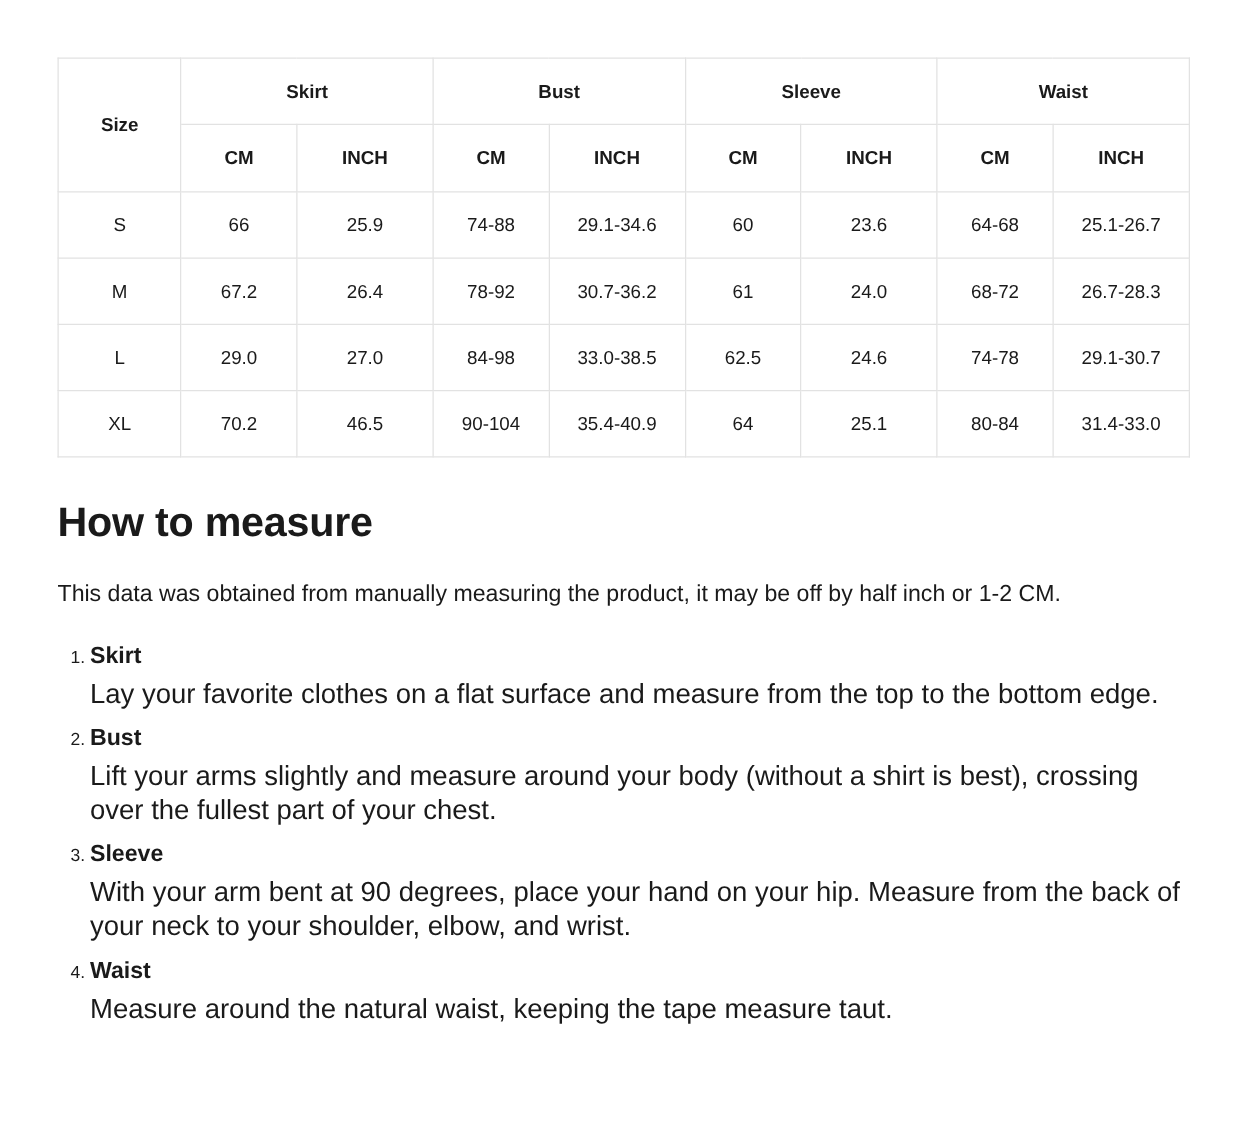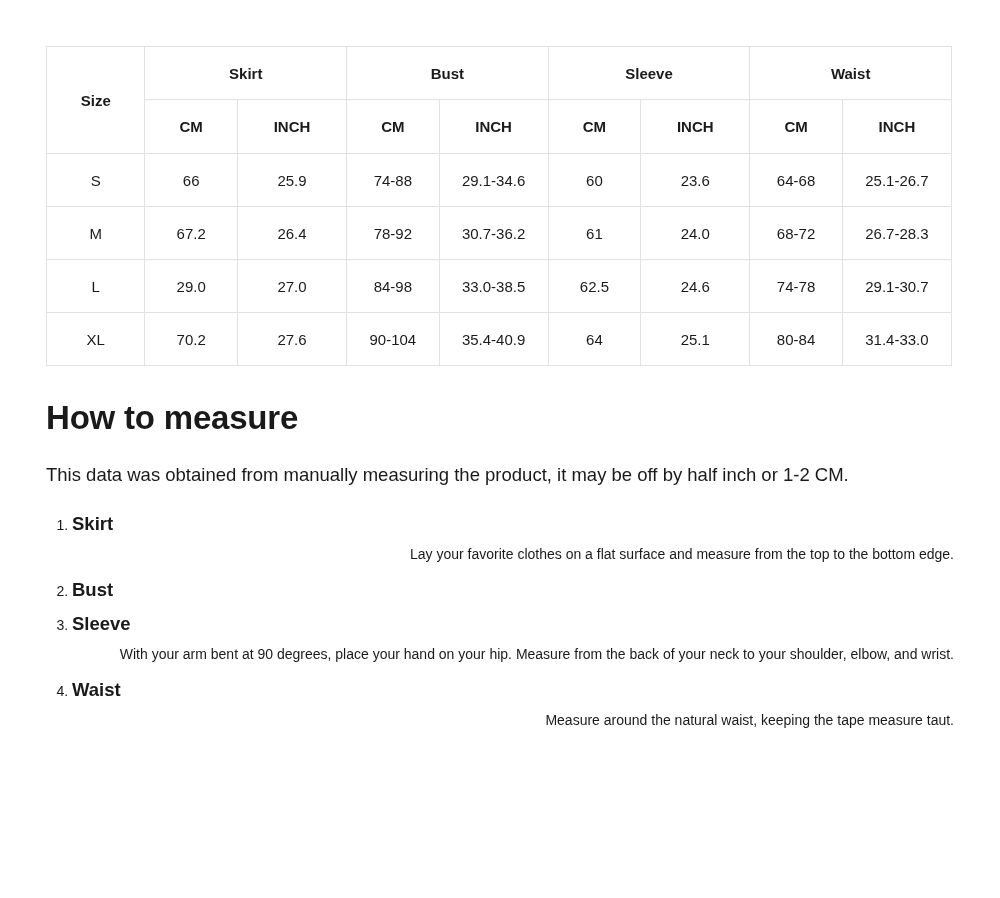--- a/index.html
+++ b/index.html
@@ -80,26 +80,25 @@
     color: #1a1a1a;
   }
   .step-title {
     font-size: 18.5px;
     font-weight: bold;
     line-height: 24px;
     display: block;
     margin-bottom: 5px;
   }
   .step-body {
-    font-size: 14px;
+    font-size: 22px;
     font-weight: normal;
     line-height: 27px;
     display: block;
     max-width: 900px;
-    text-align: right;
   }
 </style>
 </head>
 <body>
 
 <div class="page">
 
   <table class="size-table">
     <colgroup>
       <col class="col-size">
@@ -161,41 +160,42 @@
         <td>84-98</td>
         <td>33.0-38.5</td>
         <td>62.5</td>
         <td>24.6</td>
         <td>74-78</td>
         <td>29.1-30.7</td>
       </tr>
       <tr>
         <td>XL</td>
         <td>70.2</td>
-        <td>27.6</td>
+        <td>46.5</td>
         <td>90-104</td>
         <td>35.4-40.9</td>
         <td>64</td>
         <td>25.1</td>
         <td>80-84</td>
         <td>31.4-33.0</td>
       </tr>
     </tbody>
   </table>
 
   <h2 class="section-title">How to measure</h2>
   <p class="intro">This data was obtained from manually measuring the product, it may be off by half inch or 1-2 CM.</p>
 
   <ol class="steps">
     <li>
       <span class="step-title">Skirt</span>
       <span class="step-body">Lay your favorite clothes on a flat surface and measure from the top to the bottom edge.</span>
     </li>
     <li>
       <span class="step-title">Bust</span>
+      <span class="step-body">Lift your arms slightly and measure around your body (without a shirt is best), crossing over the fullest part of your chest.</span>
     </li>
     <li>
       <span class="step-title">Sleeve</span>
       <span class="step-body">With your arm bent at 90 degrees, place your hand on your hip. Measure from the back of your neck to your shoulder, elbow, and wrist.</span>
     </li>
     <li>
       <span class="step-title">Waist</span>
       <span class="step-body">Measure around the natural waist, keeping the tape measure taut.</span>
     </li>
   </ol>

